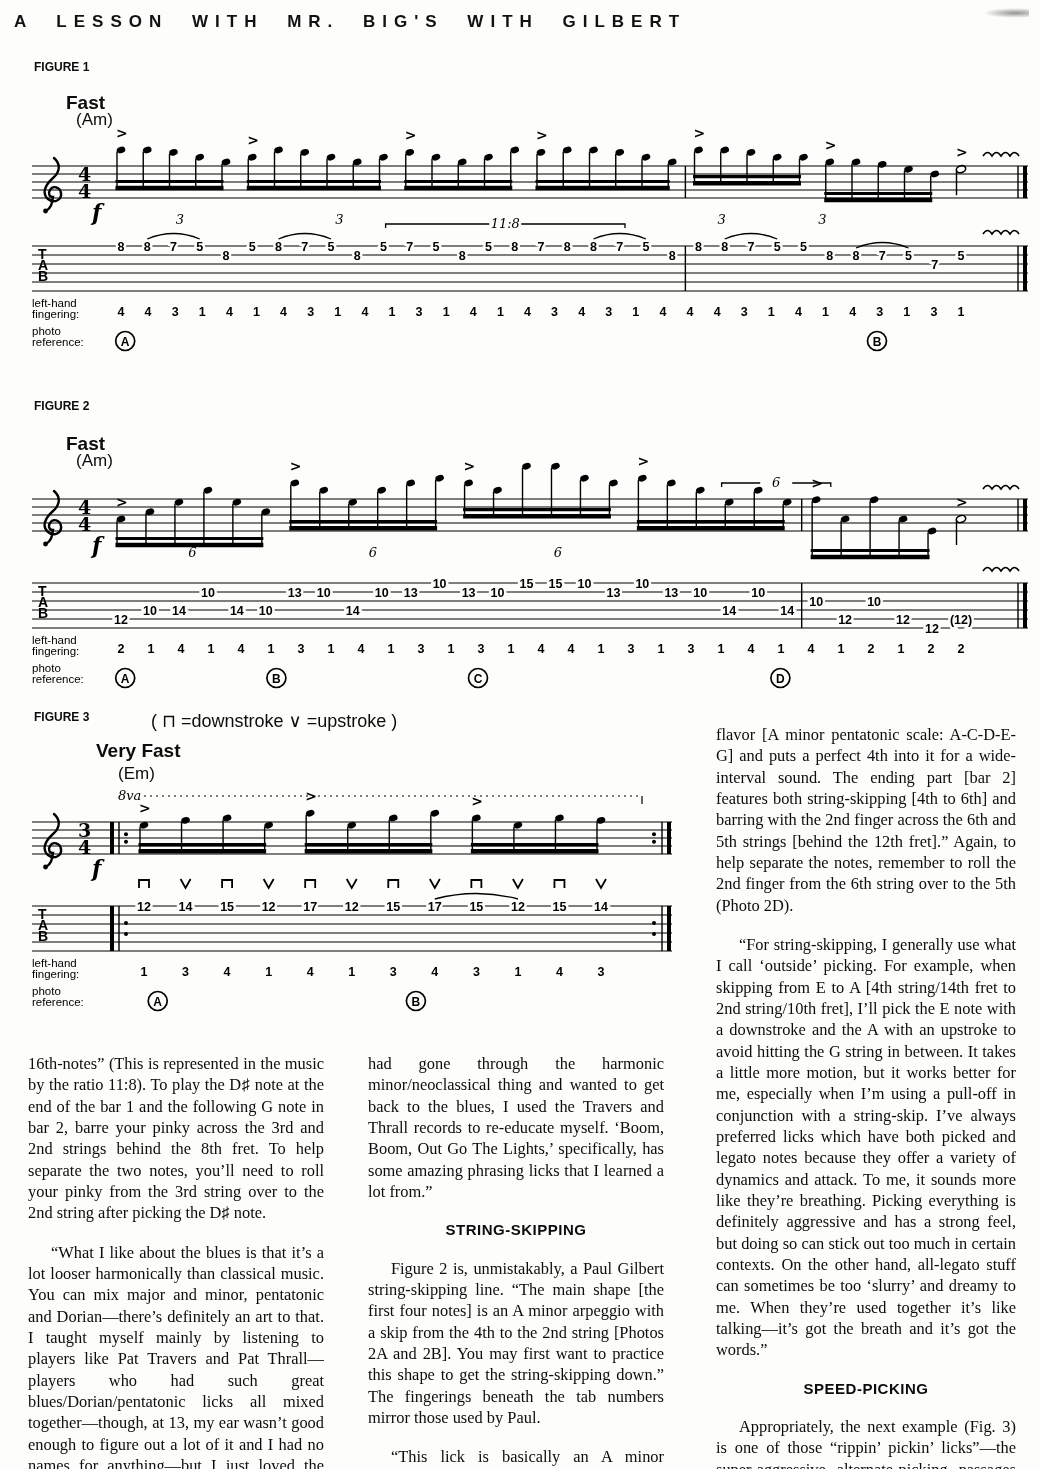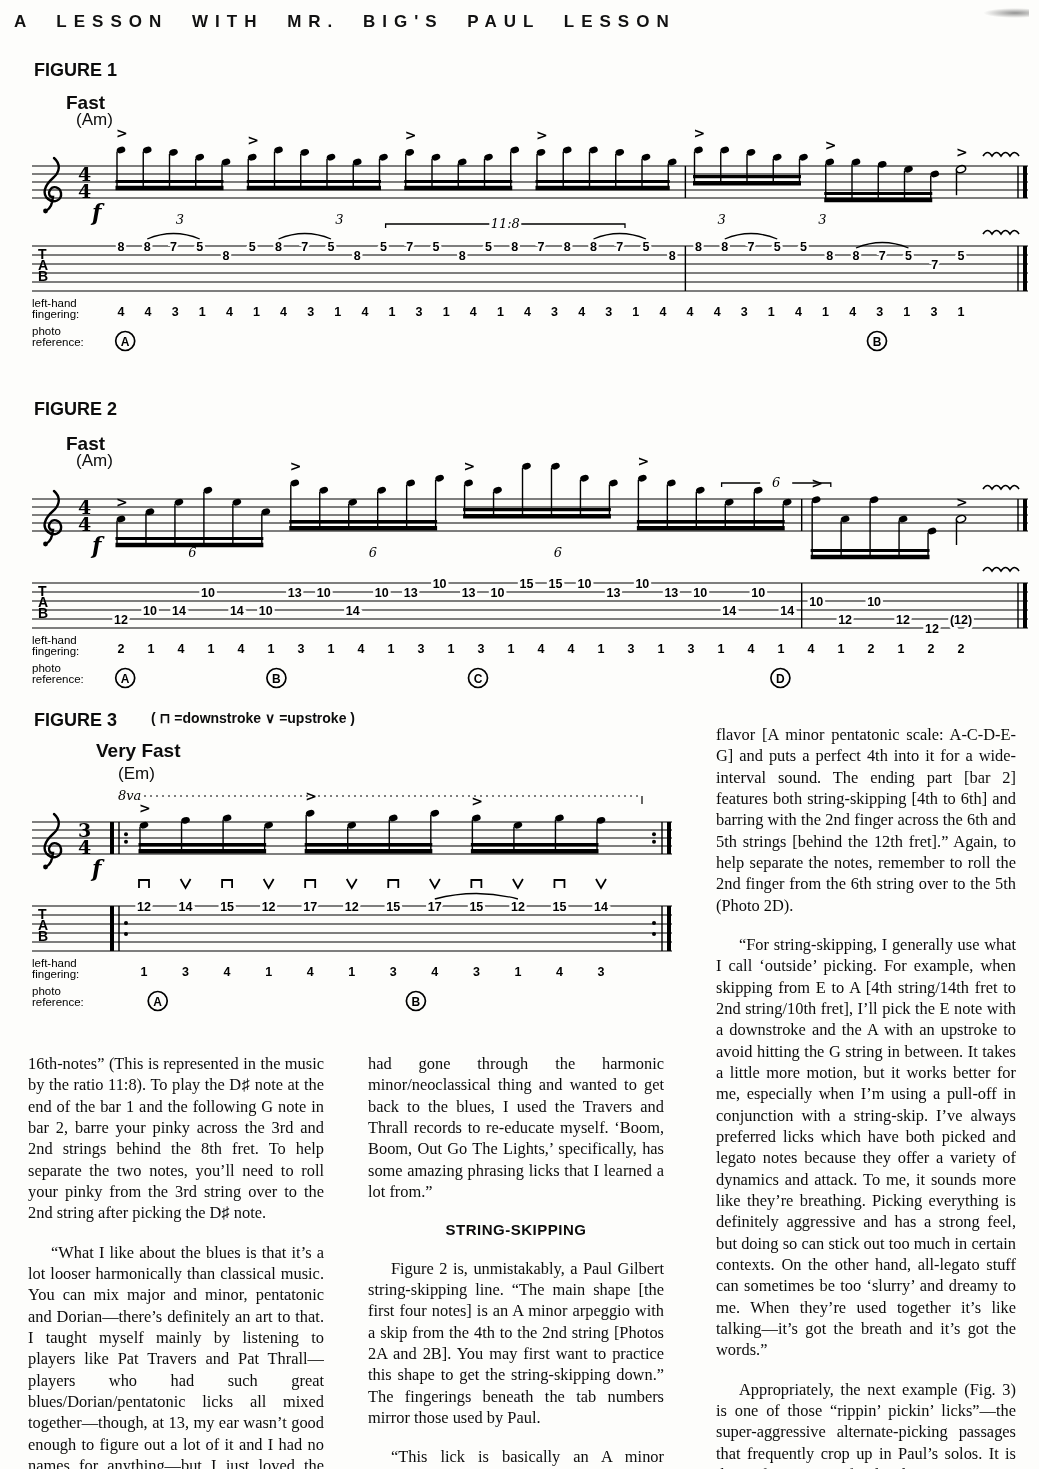--- a/index.html
+++ b/index.html
@@ -9,38 +9,38 @@
     box-shadow:0 0 8px rgba(0,0,0,.4);
   }
   .hdr{
     position:absolute;top:12px;left:14px;
     font-family:"Liberation Sans", sans-serif;font-weight:bold;font-size:17px;
     letter-spacing:7px;word-spacing:12px;color:#111;
   }
   .smudge{position:absolute;top:8px;right:10px;width:46px;height:10px;
     background:radial-gradient(ellipse at 70% 50%, rgba(60,60,60,.55), rgba(60,60,60,0) 70%);}
   .figure{position:absolute;}
-  .fig-label{position:absolute;font-family:"Liberation Sans",sans-serif;font-weight:bold;font-size:18px;}
+  .fig-label{position:absolute;font-family:"Liberation Sans",sans-serif;font-weight:bold;font-size:12px;}
   .fig-tempo{position:absolute;font-family:"Liberation Sans",sans-serif;font-weight:bold;font-size:19px;}
   .fig-chord{position:absolute;font-family:"Liberation Sans",sans-serif;font-size:17px;}
-  .fig-legend{position:absolute;font-family:"Liberation Sans",sans-serif;font-weight:bold;font-size:14px;}
+  .fig-legend{position:absolute;font-family:"Liberation Sans",sans-serif;font-weight:normal;font-size:18px;}
   .fig-svg{position:absolute;left:0;}
   .col{position:absolute;text-align:justify;font-size:16.4px;line-height:1.30;}
   .col p{margin:18px;}
   .col p.ind{text-indent:1.4em;}
   .col h4{
     font-family:"Liberation Sans",sans-serif;font-size:15px;font-weight:bold;
     text-align:center;margin:4px 0 2px 0;letter-spacing:.5px;
   }
 </style>
 </head>
 <body>
 
 <div id="page">
-  <div class="hdr">A LESSON WITH MR. BIG'S PAUL LESSON</div>
+  <div class="hdr">A LESSON WITH MR. BIG'S WITH GILBERT</div>
   <div class="smudge"></div>
 
   <div class="figure" id="fig-0" style="top:58px;left:26px;width:1008px;height:335px;">
     <div class="fig-label" style="top:2px;left:8px;">FIGURE 1</div>
     <div class="fig-tempo" style="top:34px;left:40px;">Fast</div>
     <div class="fig-chord" style="top:52px;left:50px;">(Am)</div>
     <div class="fig-svg" id="figsvg0" style="top:64px;"><svg viewBox="0 0 1008 255" width="1008" height="255">
           <g>
             <line x1="6" y1="44" x2="1002" y2="44" stroke="#000" stroke-width="1.2"></line>
             <line x1="6" y1="52" x2="1002" y2="52" stroke="#000" stroke-width="1.2"></line>
@@ -631,15 +631,16 @@
     </div>
   <div class="col" id="col1" style="top:1035px;left:350px;width:332px;height:430px;">
       <p>had gone through the harmonic minor/neoclassical thing and wanted to get back to the blues, I used the Travers and Thrall records to re-educate myself. ‘Boom, Boom, Out Go The Lights,’ specifically, has some amazing phrasing licks that I learned a lot from.”</p>
       <h4>STRING-SKIPPING</h4>
       <p class="ind">Figure 2 is, unmistakably, a Paul Gilbert string-skipping line. “The main shape [the first four notes] is an A minor arpeggio with a skip from the 4th to the 2nd string [Photos 2A and 2B]. You may first want to practice this shape to get the string-skipping down.” The fingerings beneath the tab numbers mirror those used by Paul.</p>
       <p class="ind">“This lick is basically an A minor arpeggio [A-C-E], though I do add a D note on the 1st string and stretch up to a high G [Photo 2C]. This gives the line a minor pentatonic</p>
     </div>
   <div class="col" id="col2" style="top:706px;left:698px;width:336px;height:760px;">
       <p>flavor [A minor pentatonic scale: A-C-D-E-G] and puts a perfect 4th into it for a wide-interval sound. The ending part [bar 2] features both string-skipping [4th to 6th] and barring with the 2nd finger across the 6th and 5th strings [behind the 12th fret].” Again, to help separate the notes, remember to roll the 2nd finger from the 6th string over to the 5th (Photo 2D).</p>
       <p class="ind">“For string-skipping, I generally use what I call ‘outside’ picking. For example, when skipping from E to A [4th string/14th fret to 2nd string/10th fret], I’ll pick the E note with a downstroke and the A with an upstroke to avoid hitting the G string in between. It takes a little more motion, but it works better for me, especially when I’m using a pull-off in conjunction with a string-skip. I’ve always preferred licks which have both picked and legato notes because they offer a variety of dynamics and attack. To me, it sounds more like they’re breathing. Picking everything is definitely aggressive and has a strong feel, but doing so can stick out too much in certain contexts. On the other hand, all-legato stuff can sometimes be too ‘slurry’ and dreamy to me. When they’re used together it’s like talking—it’s got the breath and it’s got the words.”</p>
+      <h4>SPEED-PICKING</h4>
       <p class="ind">Appropriately, the next example (Fig. 3) is one of those “rippin’ pickin’ licks”—the super-aggressive alternate-picking passages that frequently crop up in Paul’s solos. It is the perfect exercise for developing</p>
     </div>
 </div>
 
 </body></html>

